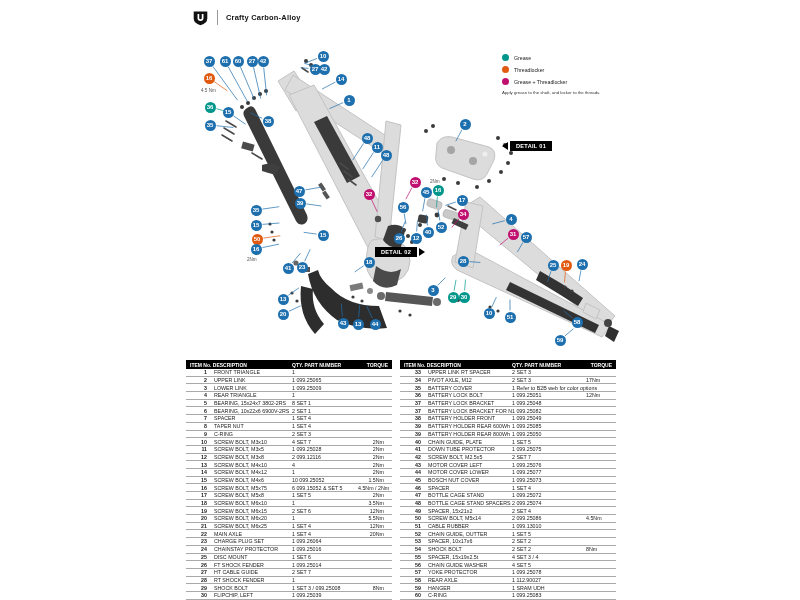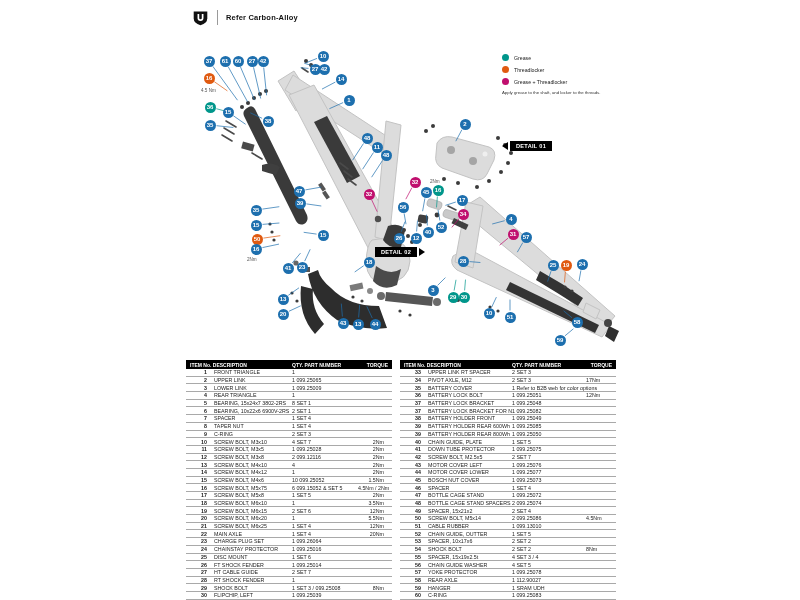--- a/index.html
+++ b/index.html
@@ -55,21 +55,21 @@
 </style>
 </head>
 <body>
 
 <div class="brand">
   <svg class="logo" viewBox="0 0 20 20">
     <path d="M2,3 L18,3 L18,11 Q18,17 10,19 Q2,17 2,11 Z" fill="#111"></path>
     <path d="M6.5,6 L6.5,11 Q6.5,14 10,14 Q13.5,14 13.5,11 L13.5,6 L11.5,6 L11.5,11 Q11.5,12.2 10,12.2 Q8.5,12.2 8.5,11 L8.5,6 Z" fill="#fff"></path>
   </svg>
   <div class="divider"></div>
-  <div class="title">Refer Carbon-Alloy</div>
+  <div class="title">Crafty Carbon-Alloy</div>
 </div>
 
 <div class="legend">
   <div id="legend-items">
       <div class="legend-item">
         <span class="legend-dot" style="background: rgb(0, 150, 139);"></span>
         <span class="legend-label">Grease</span>
       </div>
       <div class="legend-item">
         <span class="legend-dot" style="background: rgb(224, 90, 16);"></span>

